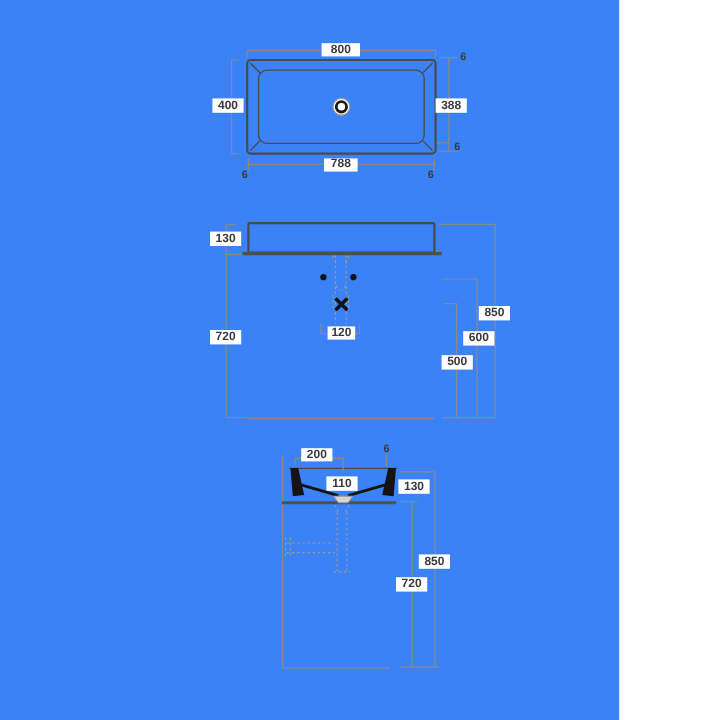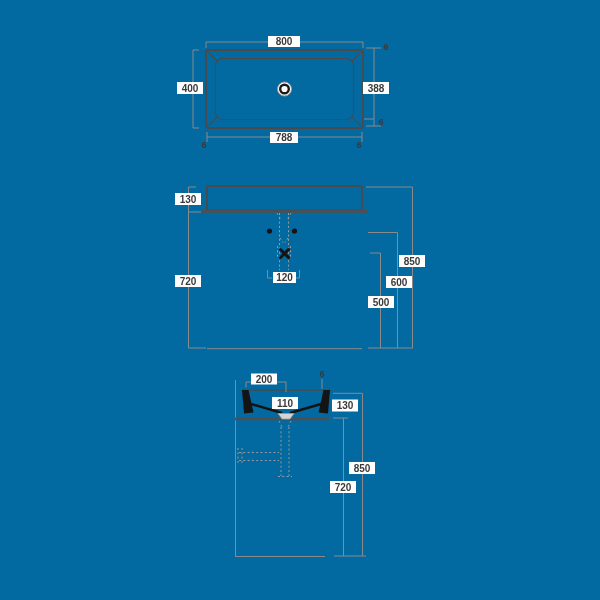--- a/index.html
+++ b/index.html
@@ -1,16 +1,16 @@
 <!DOCTYPE html>
 <html><head>
 <meta charset="utf-8">
 <style>
   html,body{margin:0;padding:0;background:#fff;}
-  #canvas{position:relative;width:600px;height:600px;background:#0369a1;overflow:hidden;}
+  #canvas{position:relative;width:516px;height:600px;background:#3b82f6;overflow:hidden;}
   svg{position:absolute;left:0;top:0;}
   text{
     font-family:"Liberation Sans", sans-serif;
     font-size:10px;
     font-weight:700;
     fill:#3a3a3a;
     text-anchor:middle;
     dominant-baseline:central;
     letter-spacing:0px;
   }

